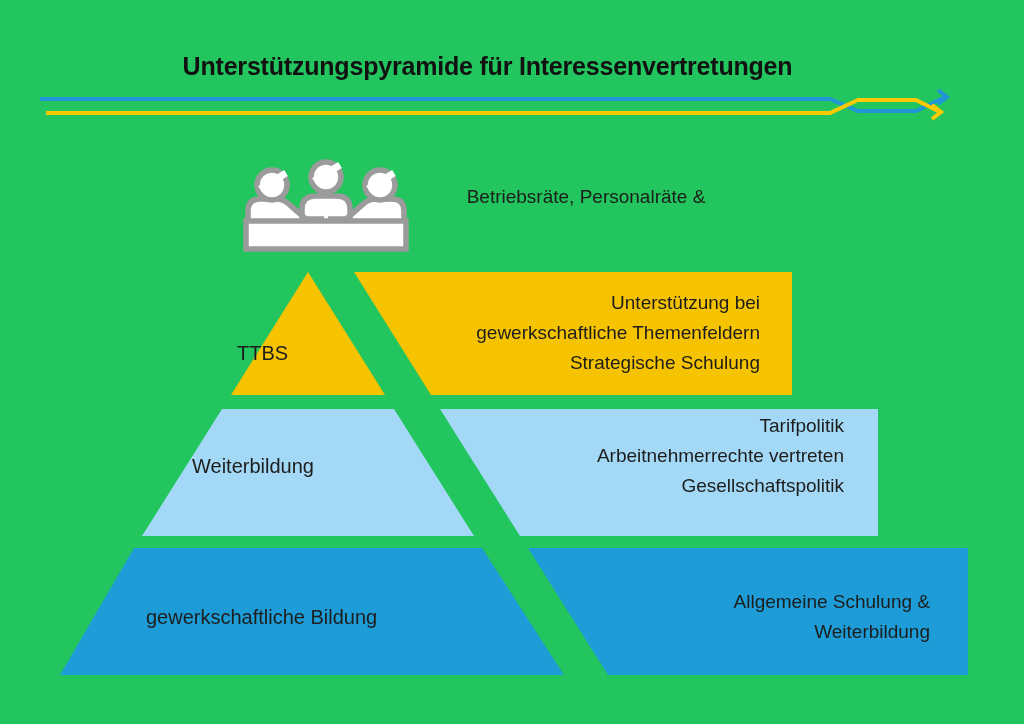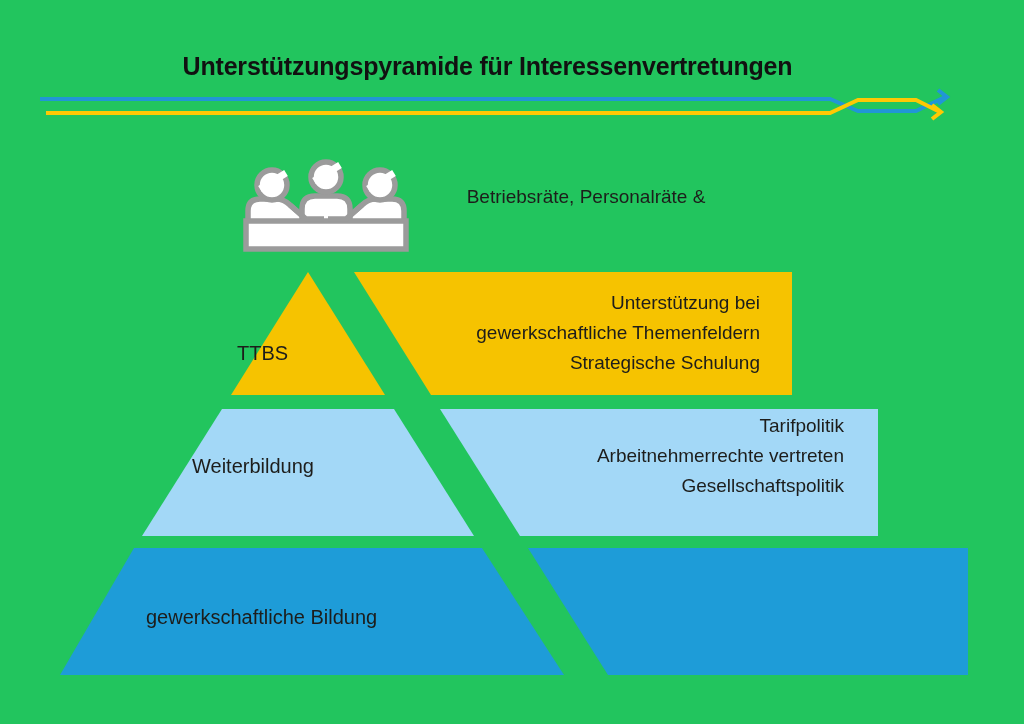--- a/index.html
+++ b/index.html
@@ -94,14 +94,18 @@
     <div>gewerkschaftliche Themenfeldern</div>
     <div>Strategische Schulung</div>
   </div>
 
   <div class="services services-2">
     <div>Tarifpolitik</div>
     <div>Arbeitnehmerrechte vertreten</div>
     <div>Gesellschaftspolitik</div>
   </div>
 
+  <div class="services services-3">
+    <div>Allgemeine Schulung &amp;</div>
+    <div>Weiterbildung</div>
+  </div>
 
 </div>
 
 </body></html>

